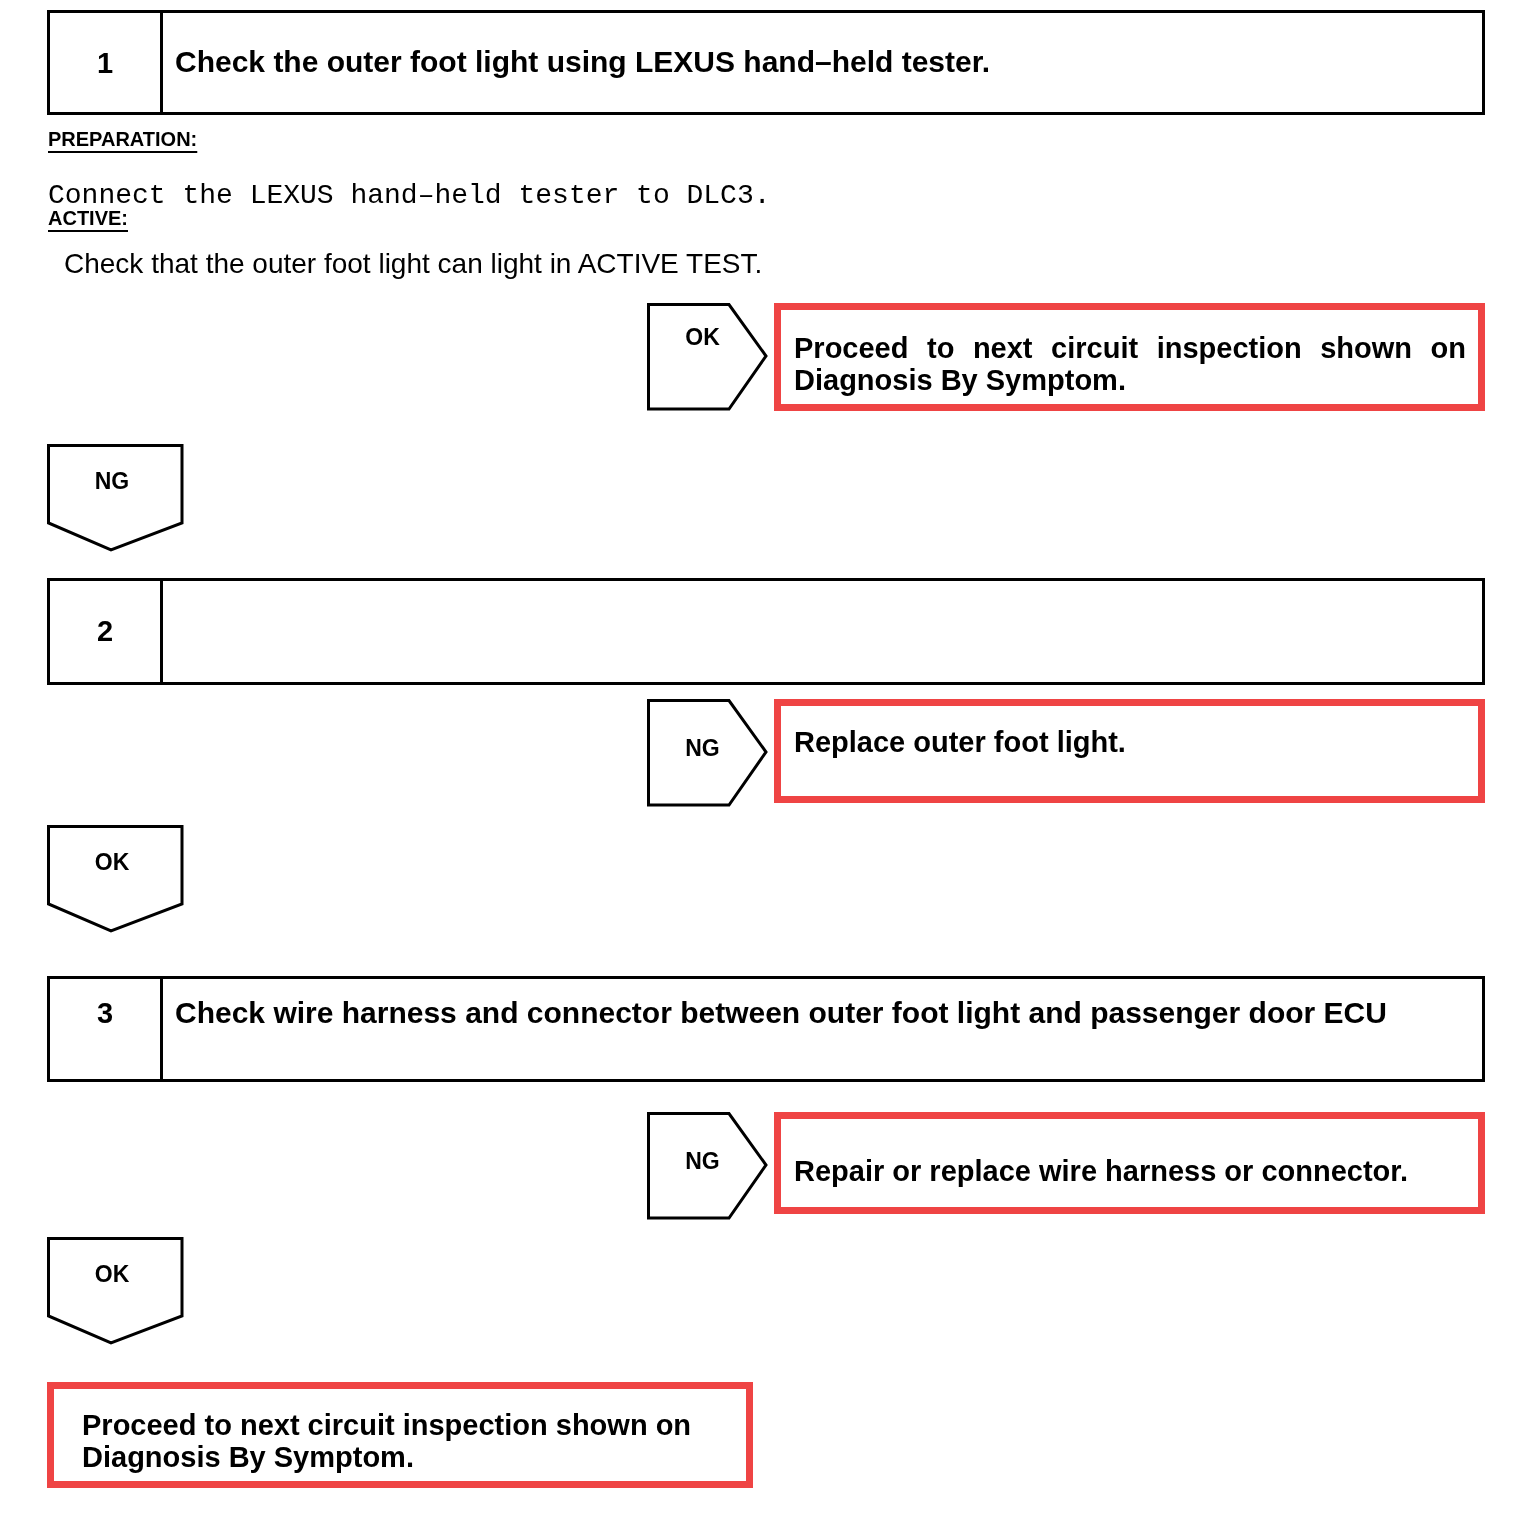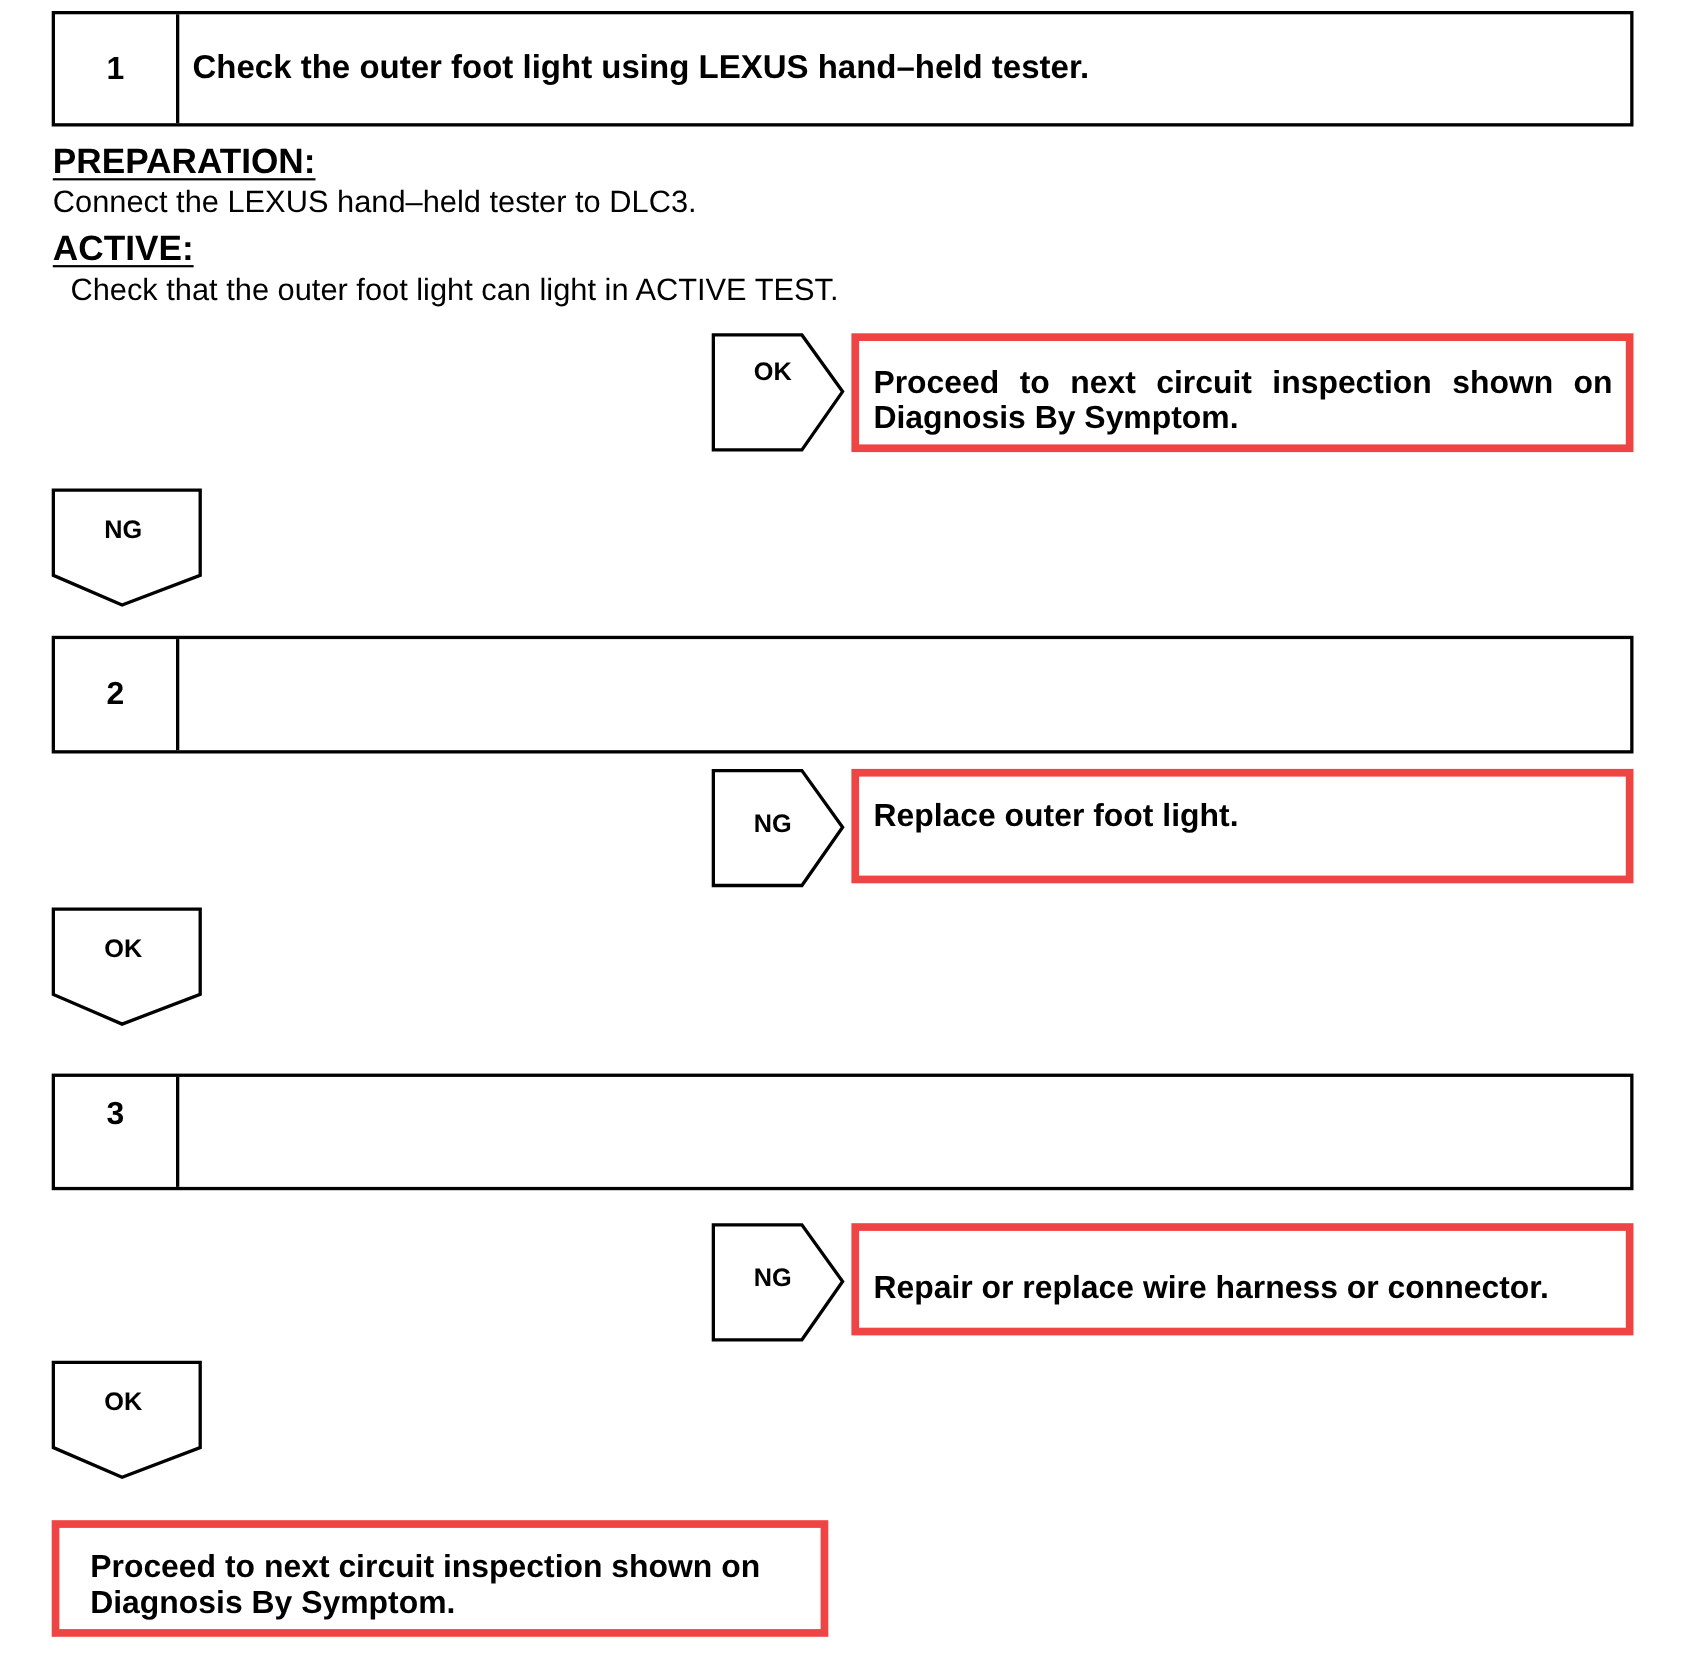--- a/index.html
+++ b/index.html
@@ -3,37 +3,37 @@
   <meta charset="utf-8">
   <style>
     html, body { margin: 0; padding: 0; background: #ffffff; }
     body { width: 1536px; height: 1524px; position: relative; overflow: hidden;
            font-family: "Liberation Sans", "DejaVu Sans", sans-serif; color: #000; }
     .abs { position: absolute; box-sizing: border-box; }
     .step-box { border: 3px solid #000; display: flex; }
     .step-num { width: 113px; border-right: 3px solid #000; font-weight: bold; font-size: 29px;
                 display: flex; justify-content: center; padding-top: 34px; box-sizing: border-box; }
     .step-title { flex: 1; font-weight: bold; font-size: 30px; padding: 33px 12px 0 12px; line-height: 32px; }
-    .section-label { font-weight: bold; font-size: 32px; text-decoration: underline; text-decoration-thickness: 2px; text-underline-offset: 5px; text-align: center; }
+    .section-label { font-weight: bold; font-size: 20px; text-decoration: underline; text-decoration-thickness: 2px; text-underline-offset: 5px; text-align: center; }
     .body-text { font-size: 28px; }
     .result-box { border: 7px solid #ef4444; font-weight: bold; font-size: 29px; padding: 22px 12px 0 13px; line-height: 32px; }
     .justify { text-align: justify; text-align-last: left; }
     .arrow-label { font-weight: bold; font-size: 23px; text-align: center; }
     svg { position: absolute; overflow: visible; }
   </style>
 </head>
 <body>
 
 <div class="abs step-box" style="left:47px; top:10px; width:1438px; height:105px;">
   <div class="step-num">1</div>
   <div class="step-title">Check the outer foot light using LEXUS hand–held tester.</div>
 </div>
 
 <div class="abs section-label" style="left:48px; top:128px;">PREPARATION:</div>
-<div class="abs body-text" style="left:48px; top:168px;">Connect the LEXUS hand–held tester to DLC3.</div>
+<div class="abs body-text" style="left:48px; top:180px;font-family:Liberation Mono, monospace;">Connect the LEXUS hand–held tester to DLC3.</div>
 <div class="abs section-label" style="left:48px; top:207px;">ACTIVE:</div>
 <div class="abs body-text" style="left:48px; top:248px;margin-left:16px;">Check that the outer foot light can light in ACTIVE TEST.</div>
 
 <svg style="left:647px; top:303px;" width="122" height="108">
   <polygon points="1.5,1.5 82,1.5 119,53 82,106 1.5,106" fill="#fff" stroke="#000" stroke-width="3"></polygon>
 </svg>
 <div class="abs arrow-label" style="left:655px; top:324px; width:95px;">OK</div>
 <div class="abs result-box justify" style="left:774px; top:303px; width:711px; height:108px; padding-top:22px;">Proceed to next circuit inspection shown on Diagnosis By Symptom.</div>
 
 <svg style="left:47px; top:444px;" width="137" height="108">
@@ -51,20 +51,21 @@
 <div class="abs arrow-label" style="left:655px; top:735px; width:95px;">NG</div>
 <div class="abs result-box" style="left:774px; top:699px; width:711px; height:104px; padding-top:20px;">Replace outer foot light.</div>
 
 <svg style="left:47px; top:825px;" width="137" height="108">
   <polygon points="1.5,1.5 135,1.5 135,79 64,106 1.5,79" fill="#fff" stroke="#000" stroke-width="3"></polygon>
 </svg>
 <div class="abs arrow-label" style="left:47px; top:849px; width:130px;">OK</div>
 
 <div class="abs step-box" style="left:47px; top:976px; width:1438px; height:106px;">
   <div class="step-num" style="padding-top:18px;">3</div>
+  <div class="step-title" style="padding-top:18px;">Check wire harness and connector between outer foot light and passenger door ECU</div>
 </div>
 
 <svg style="left:647px; top:1112px;" width="122" height="108">
   <polygon points="1.5,1.5 82,1.5 119,53 82,106 1.5,106" fill="#fff" stroke="#000" stroke-width="3"></polygon>
 </svg>
 <div class="abs arrow-label" style="left:655px; top:1148px; width:95px;">NG</div>
 <div class="abs result-box" style="left:774px; top:1112px; width:711px; height:102px; padding-top:36px;">Repair or replace wire harness or connector.</div>
 
 <svg style="left:47px; top:1237px;" width="137" height="108">
   <polygon points="1.5,1.5 135,1.5 135,79 64,106 1.5,79" fill="#fff" stroke="#000" stroke-width="3"></polygon>

